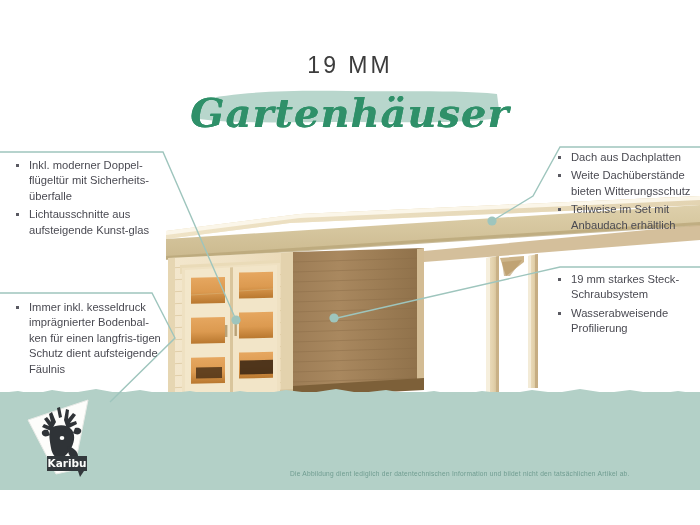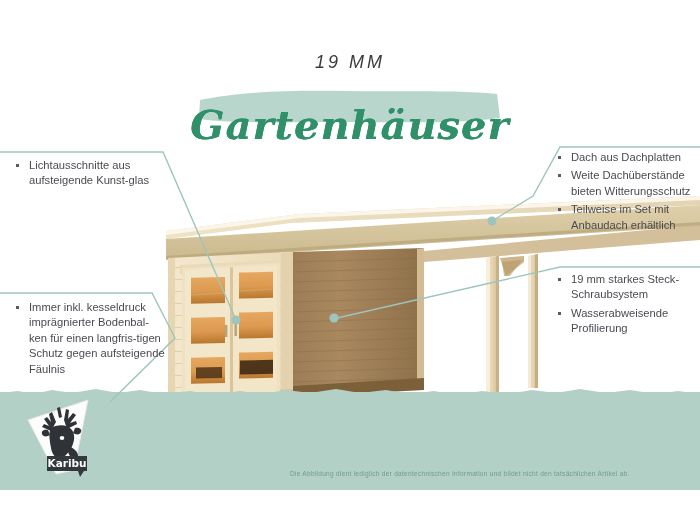--- a/index.html
+++ b/index.html
@@ -14,32 +14,31 @@
     position:absolute;left:0;right:0;top:392px;height:98px;
     background:#b3d0c7;
   }
   .ground-top{
     position:absolute;left:0;top:-6px;width:700px;height:12px;
   }
 
   
   .h-mm{
     position:absolute;left:0;right:0;top:52px;text-align:center;
-    font-size:18px;letter-spacing:3px;color:#3c3c3c;font-weight:300;
+    font-size:23px;letter-spacing:3px;color:#3c3c3c;font-weight:300;
     font-family:"Liberation Sans", sans-serif;
-    font-style:italic;
   }
   .brush-wrap{
     position:absolute;left:0;right:0;top:82px;height:58px;
   }
   .brush{
     position:absolute;left:197px;top:6px;width:305px;height:38px;
   }
   .h-script{
-    position:absolute;left:0;right:0;top:16px;text-align:center;
+    position:absolute;left:0;right:0;top:4px;text-align:center;
     font-size:40px;color:#2f9069;
     font-family:"DejaVu Serif", serif;
     font-style:italic;font-weight:bold;
     letter-spacing:1px;
     line-height:54px;
     text-shadow:0 0 0 #2f9069;
   }
 
   
   .callout{position:absolute;}
@@ -253,27 +252,28 @@
       <path d="M700,267 L560,267 L337,318"></path>
     </g>
 
     <circle cx="236" cy="320" r="4.6" fill="#9ec5bd"></circle>
     <circle cx="492" cy="221" r="4.6" fill="#9ec5bd"></circle>
     <circle cx="334" cy="318" r="4.6" fill="#9ec5bd"></circle>
   </svg>
 
   <div class="callout co-l1">
     <ul>
+      <li>Inkl. moderner Doppel-flügeltür mit Sicherheits-überfalle</li>
       <li>Lichtausschnitte aus aufsteigende Kunst-glas</li>
     </ul>
   </div>
 
   <div class="callout co-l2">
     <ul>
-      <li>Immer inkl. kesseldruck imprägnierter Bodenbal-ken für einen langfris-tigen Schutz gegen aufsteigende Fäulnis</li>
+      <li>Immer inkl. kesseldruck imprägnierter Bodenbal-ken für einen langfris-tigen Schutz dient aufsteigende Fäulnis</li>
     </ul>
   </div>
 
   <div class="callout co-r1">
     <ul>
       <li>Dach aus Dachplatten</li>
       <li>Weite Dachüberstände bieten Witterungsschutz</li>
       <li>Teilweise im Set mit Anbaudach erhältlich</li>
     </ul>
   </div>

